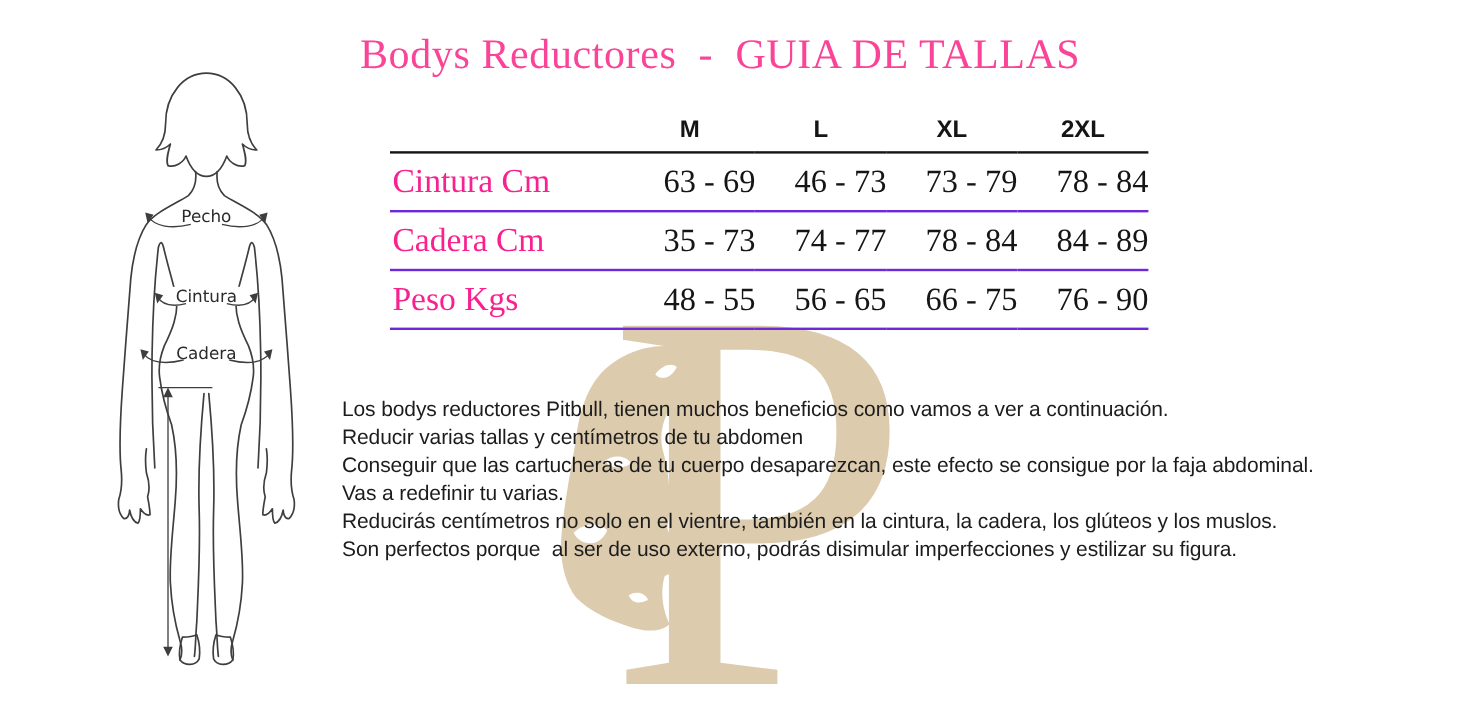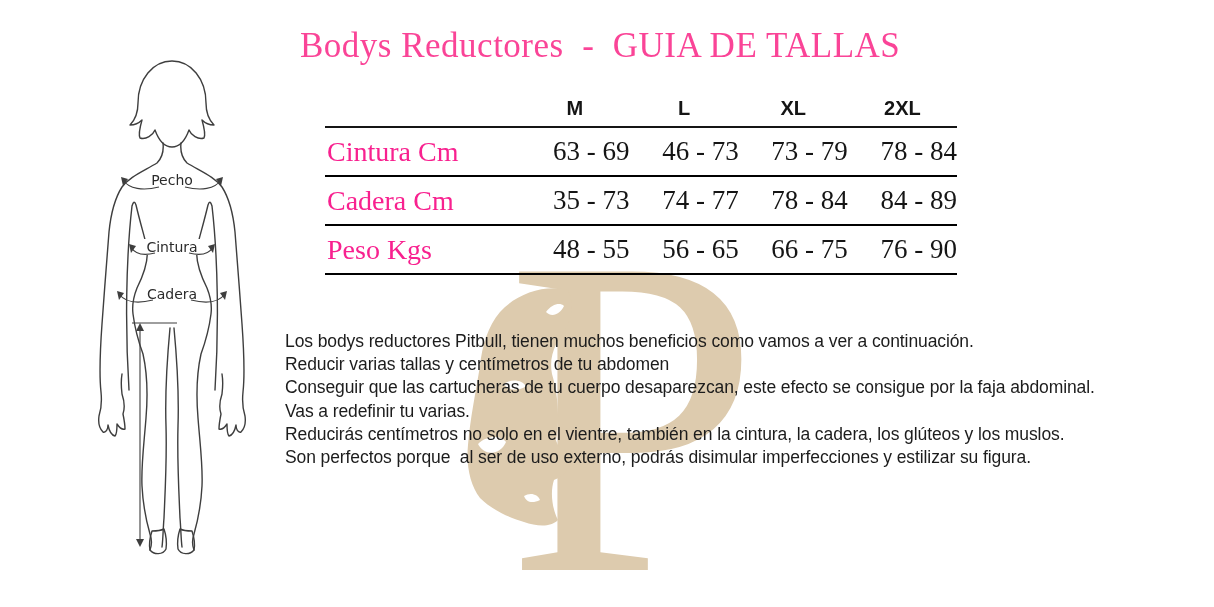--- a/index.html
+++ b/index.html
@@ -24,21 +24,21 @@
     vertical-align:middle;padding:0;
   }
   .size-table td{
     font-family:"Liberation Serif",serif;font-size:27px;color:#151515;
     text-align:right;height:47px;vertical-align:middle;padding:0;
   }
   .size-table td.rowlabel{
     text-align:left;color:#f8218f;font-size:28px;padding-left:2px;
   }
   .size-table thead tr{border-bottom:2px solid #151515;}
-  .size-table tbody tr{border-bottom:2px solid #000000;}
+  .size-table tbody tr{border-bottom:2px solid #6d28d9;}
   .col-label{width:195px;}
   .col-size{width:109px;}
   
   .description{
     position:absolute;left:285px;top:330px;width:900px;z-index:1;
     font-size:17.5px;line-height:23.2px;color:#1c1c1c;
     letter-spacing:-0.1px;
   }
   .description div{white-space:pre;}
   

